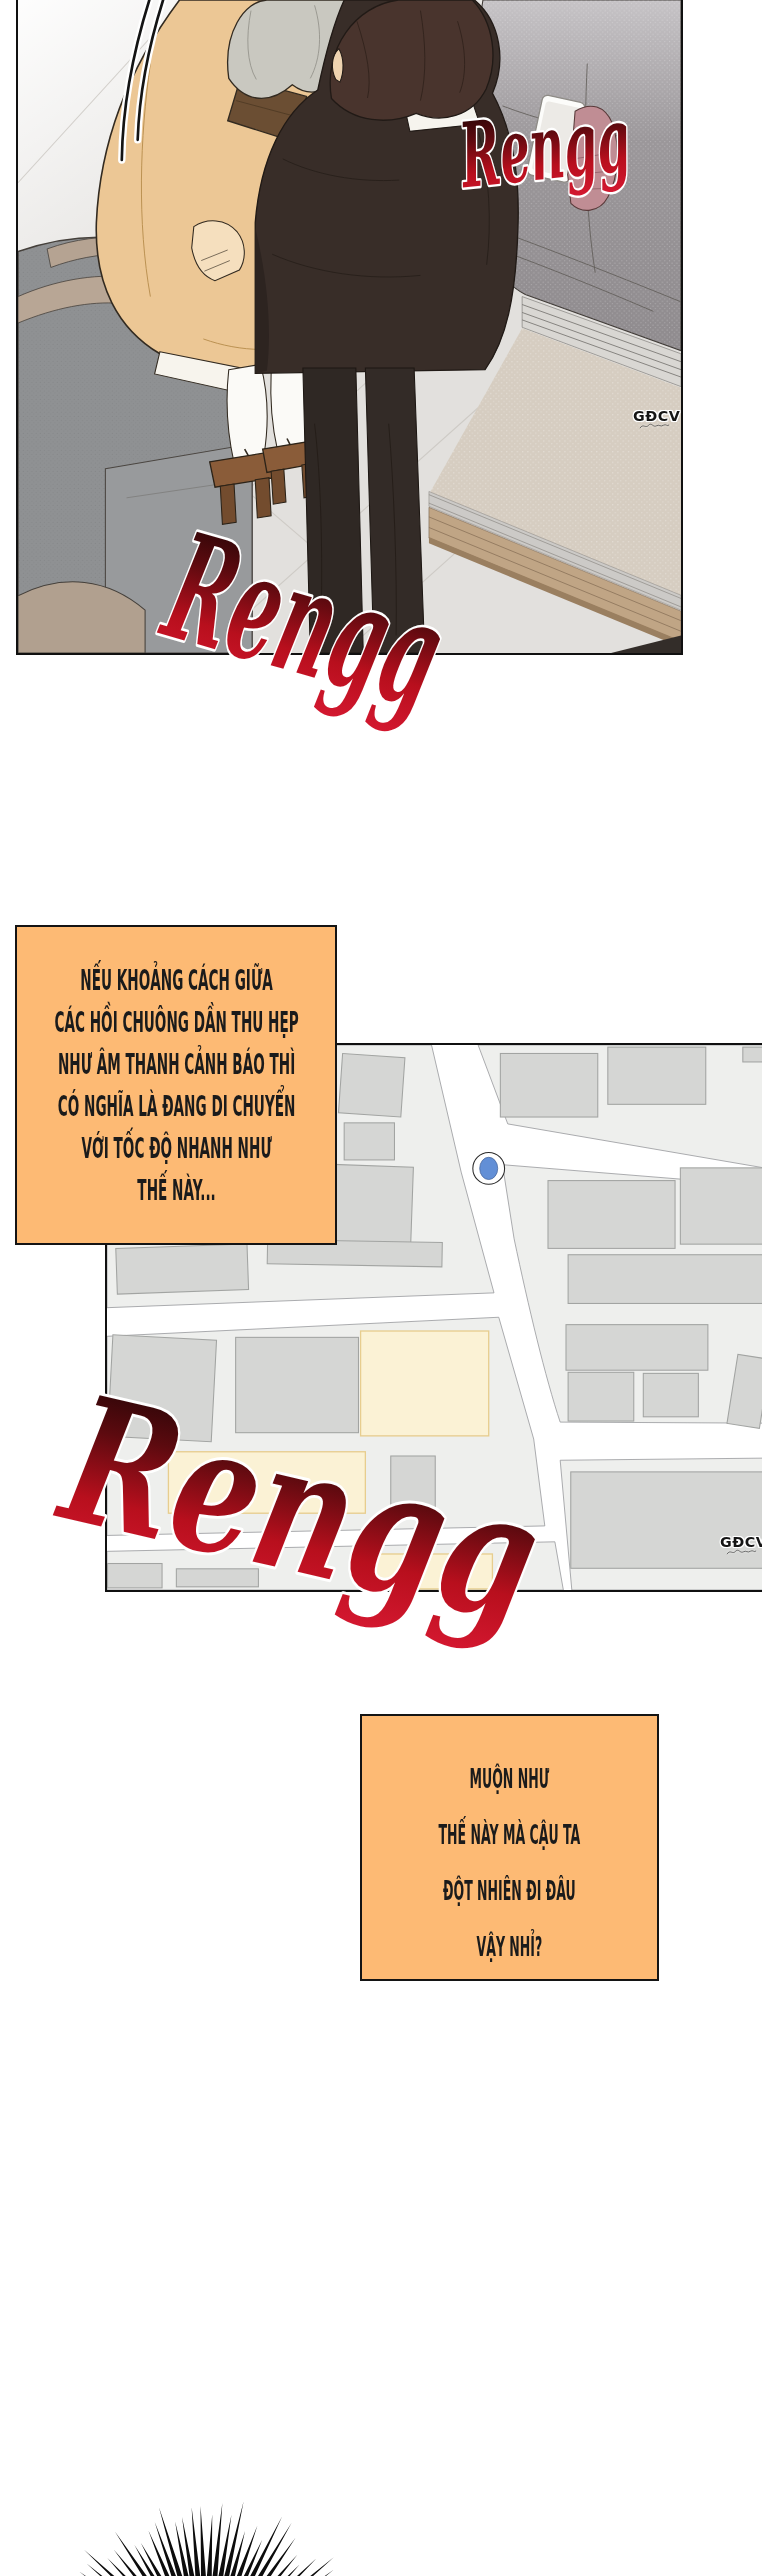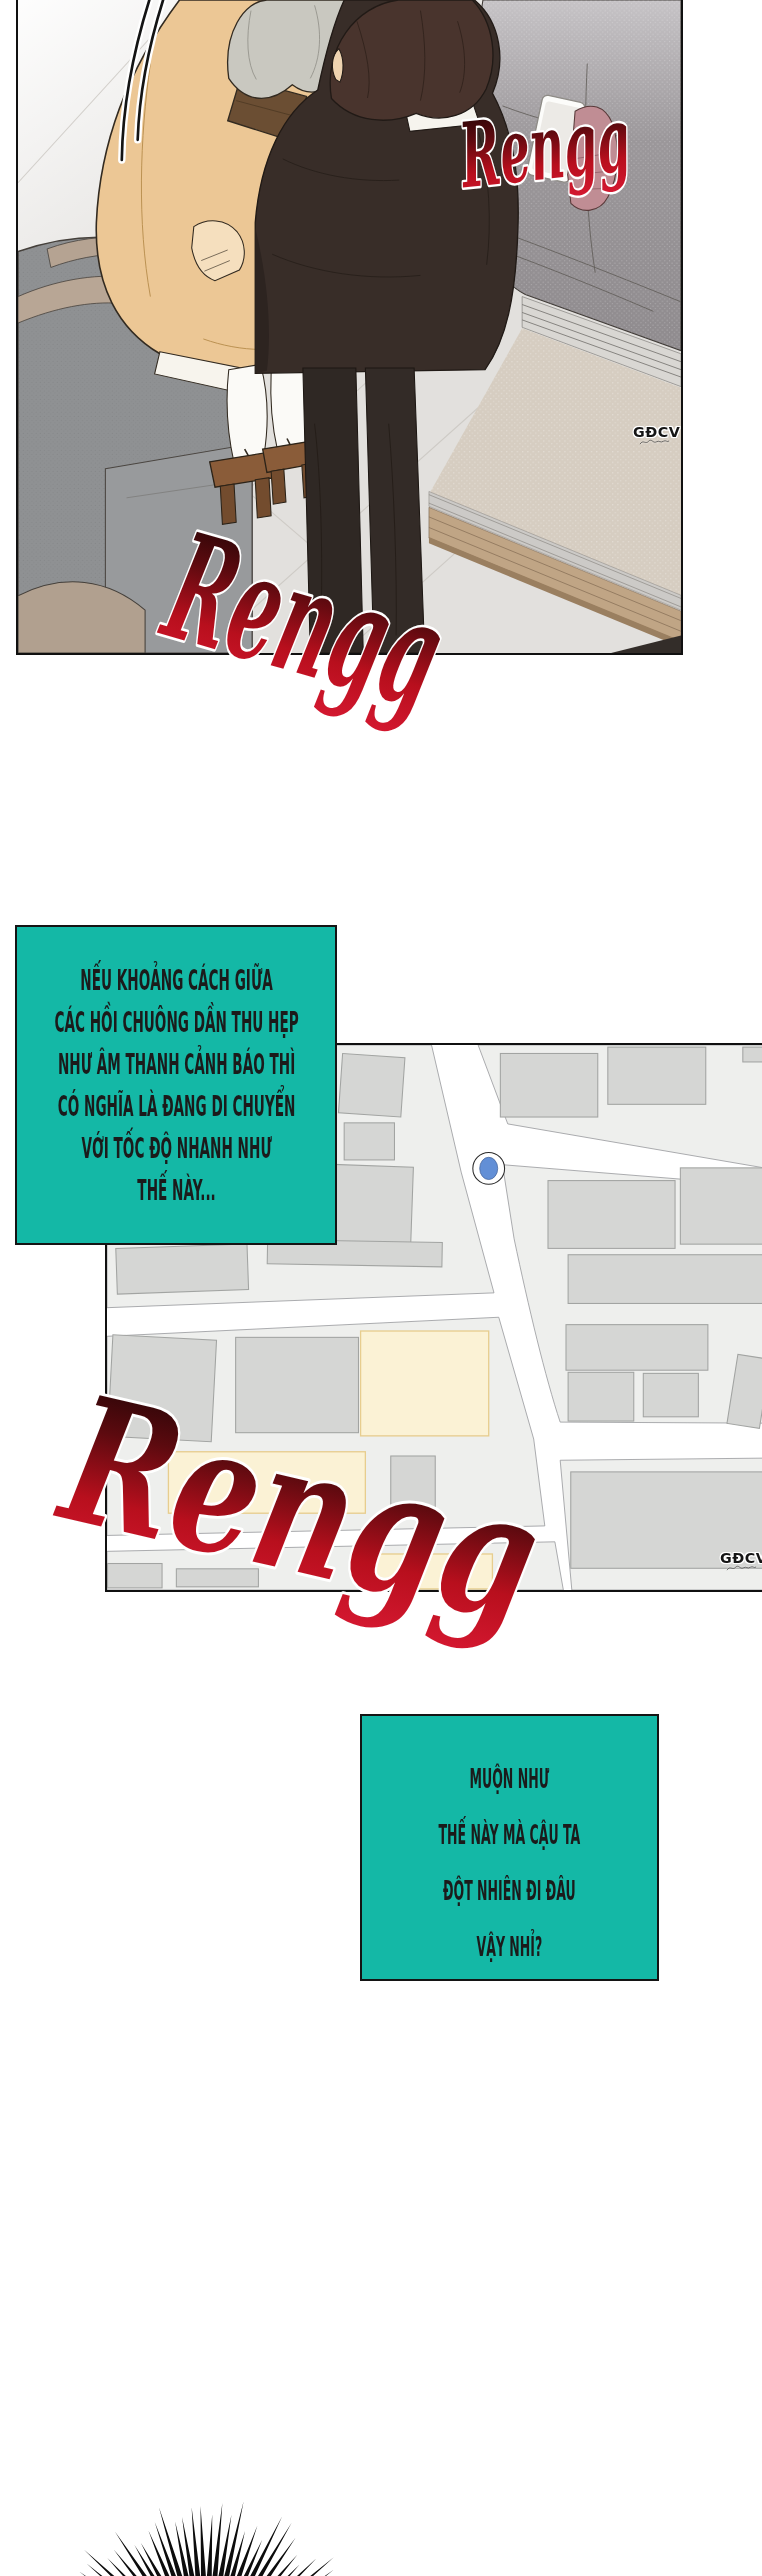--- a/index.html
+++ b/index.html
@@ -6,34 +6,34 @@
   #page{position:relative;width:762px;height:2576px;background:#ffffff;overflow:hidden;
         font-family:"DejaVu Sans","Liberation Sans",sans-serif;}
   .panel{position:absolute;background:#e2e0dd;}
   #panel1{left:16px;top:0;width:667px;height:655px;border-left:2.1px solid #101010;
           border-right:2.1px solid #101010;border-bottom:2.1px solid #101010;box-sizing:border-box;}
   #panel1 svg{display:block;width:100%;height:100%;}
   #mapPanel{left:105px;top:1043px;width:657px;height:545px;background:#ffffff;
             border-top:2.6px solid #101010;border-left:2.1px solid #101010;border-bottom:2.6px solid #101010;
             box-sizing:content-box;}
   #mapPanel svg{display:block;width:100%;height:100%;}
-  .speechbox{position:absolute;background:#14b8a6;border:2.1px solid #141414;box-sizing:border-box;
+  .speechbox{position:absolute;background:#fdba74;border:2.1px solid #141414;box-sizing:border-box;
              display:flex;align-items:center;justify-content:center;}
   #box1{left:15.3px;top:925px;width:322px;height:320px;z-index:30;}
   #box2{left:360px;top:1714px;width:299px;height:267px;z-index:30;}
   .dialogue{font-weight:bold;color:#1b1b1b;text-align:center;white-space:nowrap;}
   #box1 .dialogue{font-size:20px;line-height:30px;transform:scale(0.68,1.4);}
   #box2 .dialogue{font-size:19px;line-height:40px;transform:scale(0.66,1.4);margin-top:29px;}
   .wm{position:absolute;overflow:visible;pointer-events:none;}
   #wm1{left:453px;top:68px;z-index:20;}
   #wm2{left:168px;top:502px;z-index:20;}
   #wm3{left:53px;top:1355px;z-index:40;}
   .wm text{font-family:"DejaVu Serif","Liberation Serif",serif;font-style:italic;font-weight:bold;
            stroke:#ffffff;paint-order:stroke;stroke-linejoin:round;stroke-linecap:round;}
-  .gdcv{position:absolute;z-index:25;text-align:center;width:42px;margin-top:16px;}
+  .gdcv{position:absolute;z-index:25;text-align:center;width:42px;}
   .gdcv .sig-label{font-weight:bold;font-size:14.3px;letter-spacing:0.5px;color:#151515;line-height:1;
       text-shadow:-1.1px -1.1px 0 #fff,1.1px -1.1px 0 #fff,-1.1px 1.1px 0 #fff,1.1px 1.1px 0 #fff,0 -1.1px 0 #fff,0 1.1px 0 #fff,-1.1px 0 0 #fff,1.1px 0 0 #fff;}
   .gdcv svg{display:block;margin:-1.1px auto 0;filter:drop-shadow(0 0 1.1px #fff);}
   #gdcv1{left:633px;top:409px;}
   #gdcv2{left:720px;top:1535px;}
   #burst{position:absolute;left:0;top:2477px;z-index:5;}
 </style>
 </head>
 <body>
 

